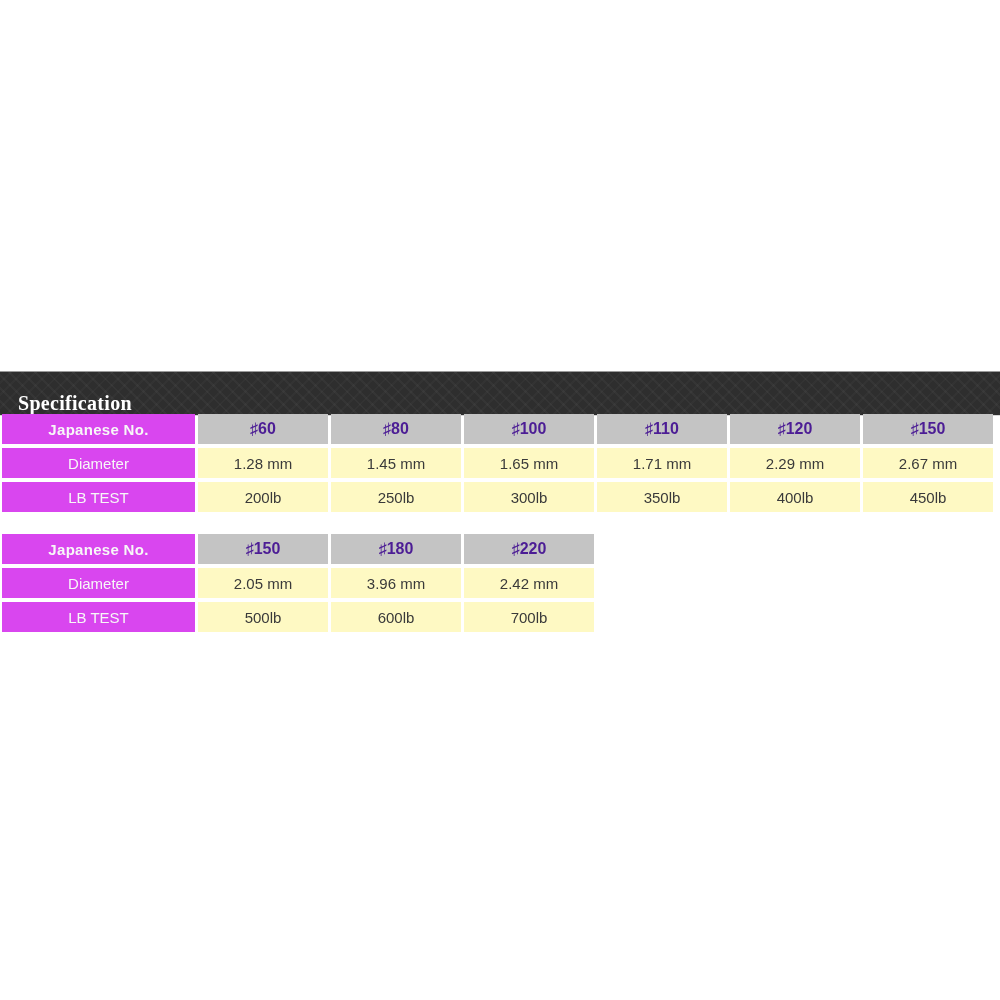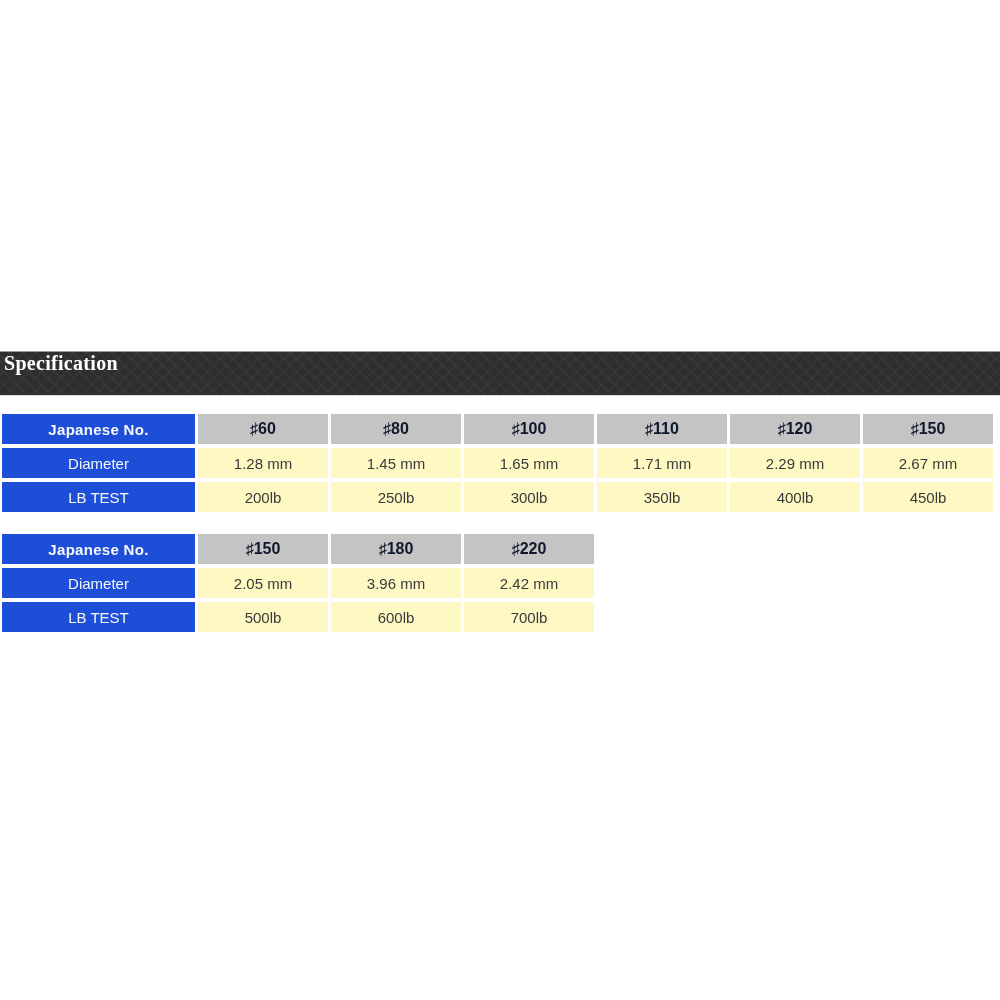--- a/index.html
+++ b/index.html
@@ -15,33 +15,33 @@
     width: 1000px;
     height: 1000px;
     background: #ffffff;
     overflow: hidden;
   }
 
   
   .spec-bar {
     position: absolute;
     left: 0;
-    top: 351px;
+    top: 371px;
     width: 1000px;
     height: 45px;
     box-sizing: border-box;
     background-color: #2e2e2e;
     background-image:
       repeating-linear-gradient(45deg,  rgba(255,255,255,0.035) 0 2px, rgba(0,0,0,0) 2px 9px),
       repeating-linear-gradient(-45deg, rgba(255,255,255,0.025) 0 2px, rgba(0,0,0,0) 2px 9px);
     border-top: 1px solid #9a9a9a;
     border-bottom: 1px solid #d8d8d8;
     display: flex;
-    align-items: flex-start;
-    padding-left: 4px;
+    align-items: flex-end;
+    padding-left: 18px;
   }
   .spec-bar .title {
     font-family: "Liberation Serif", serif;
     font-weight: bold;
     font-size: 20px;
     color: #ffffff;
     letter-spacing: 0.3px;
   }
 
   
@@ -64,30 +64,30 @@
   }
   .cell {
     display: flex;
     align-items: center;
     justify-content: center;
     font-size: 15px;
     line-height: 1;
     white-space: nowrap;
   }
   .cell.label {
-    background: #1d4ed8;
+    background: #d946ef;
     color: #f7f7f7;
   }
   .cell.label.bold {
     font-weight: bold;
     letter-spacing: 0.3px;
   }
   .cell.size {
     background: #c4c4c4;
-    color: #0f172a;
+    color: #4c1d95;
     font-weight: bold;
     font-size: 16px;
   }
   .cell.value {
     background: #fef9c3;
     color: #3a3a3a;
   }
 </style>
 </head>
 <body>

